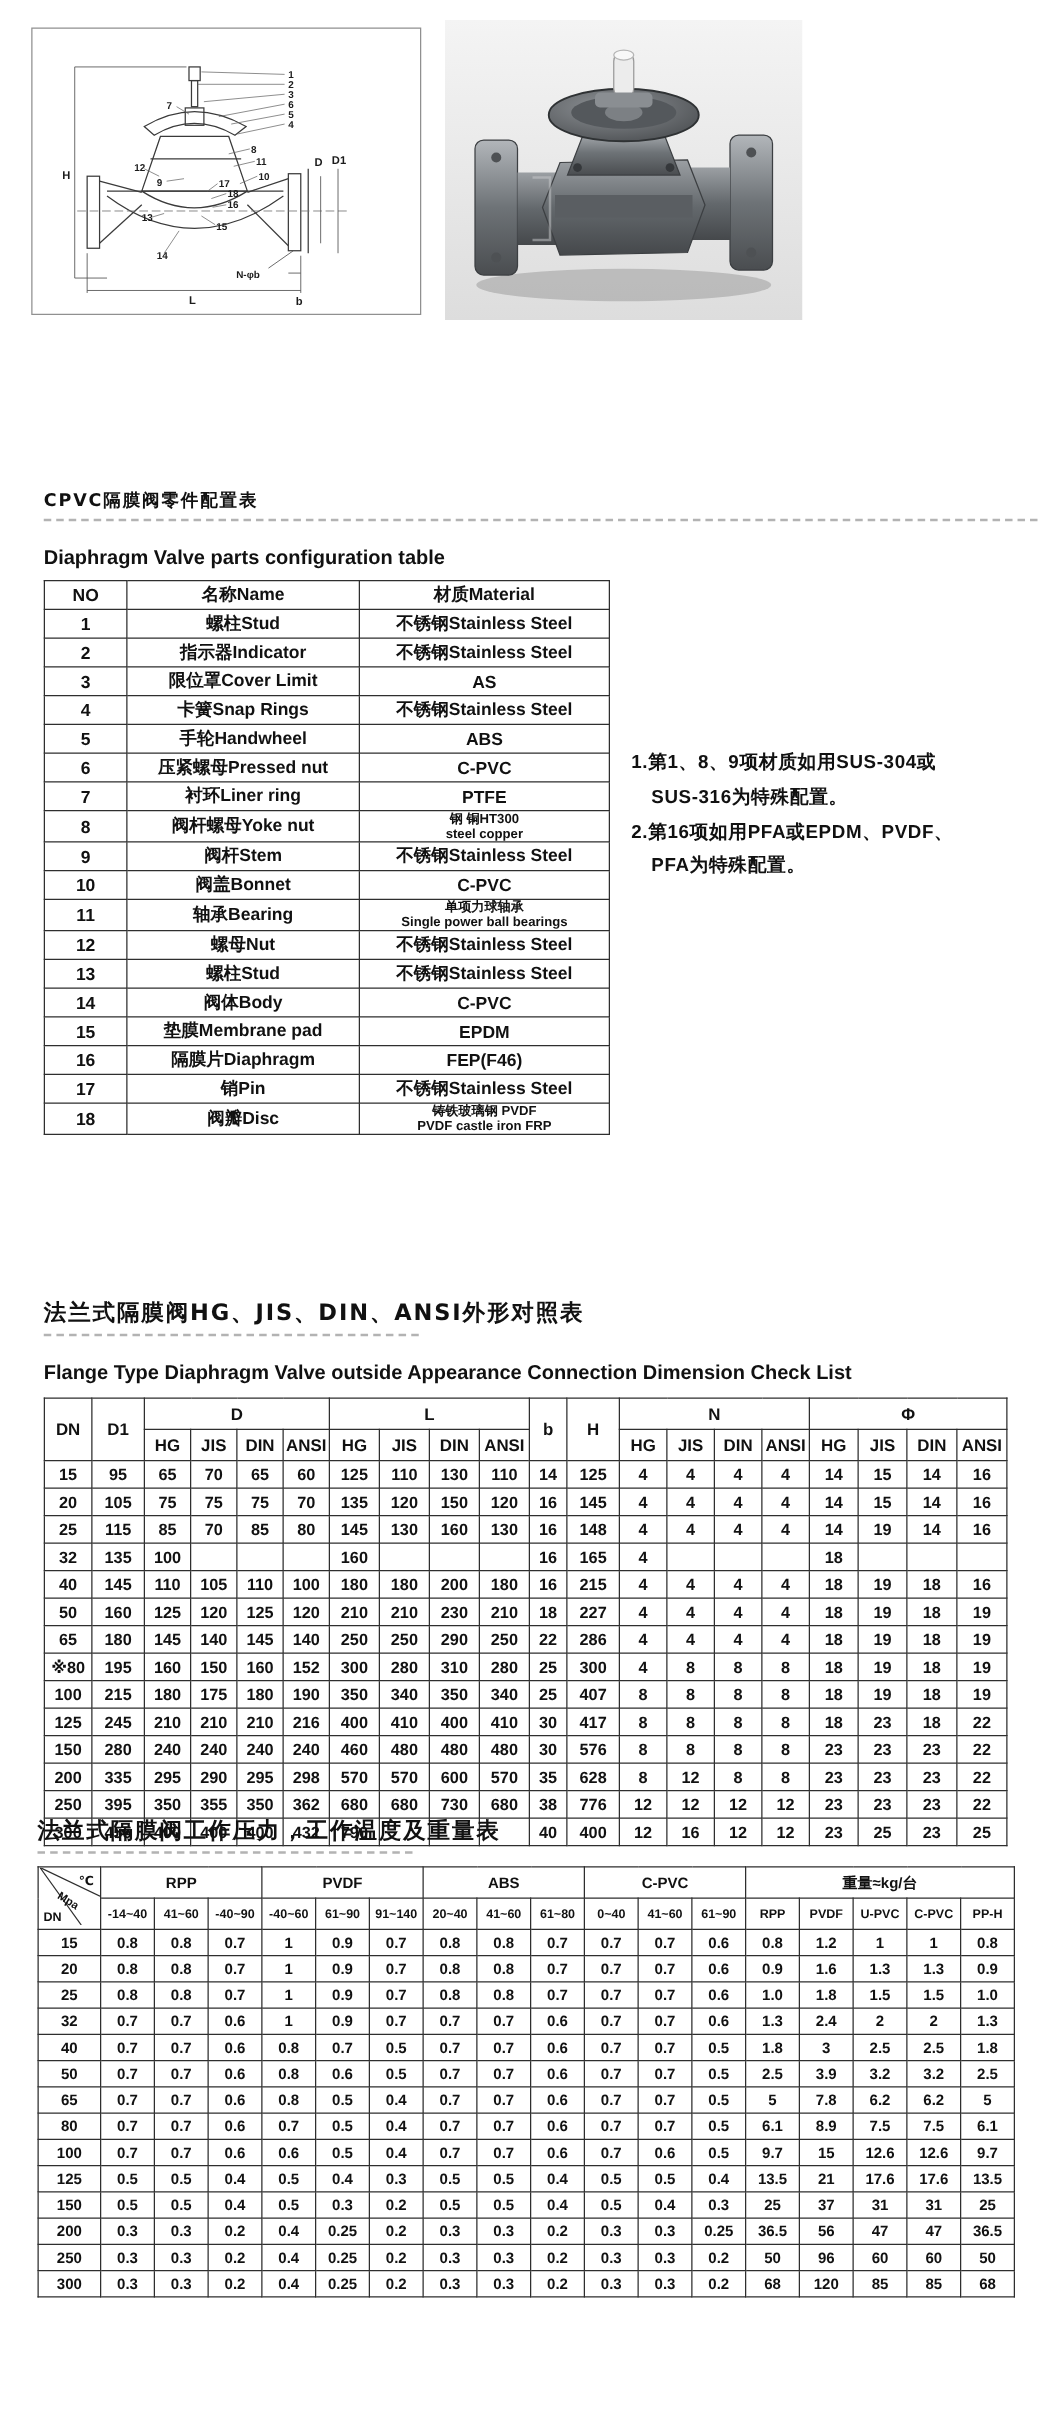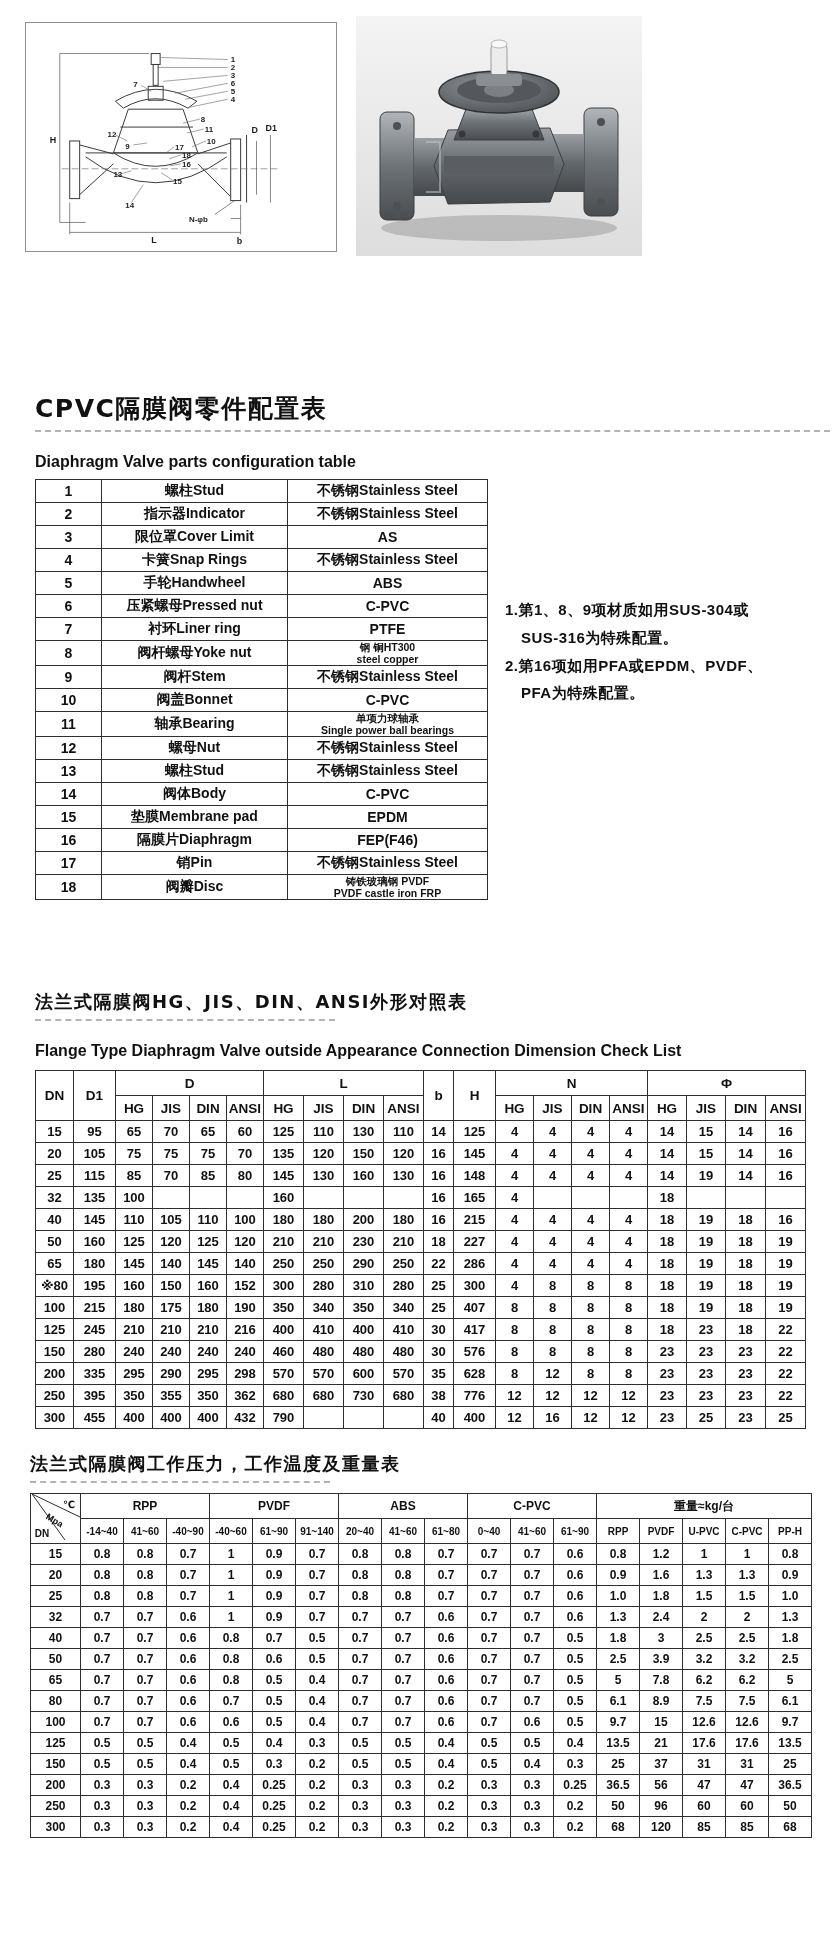--- a/index.html
+++ b/index.html
@@ -1,20 +1,20 @@
 <!DOCTYPE html>
 <html><head>
 <meta charset="utf-8">
 <style>
   *{margin:0;padding:0;box-sizing:border-box}
   html,body{background:#ffffff}
   body{width:836px;height:1947px;position:relative;font-family:"Liberation Sans","DejaVu Sans",sans-serif;color:#111}
   .abs{position:absolute}
   .frame{border:1px solid #909090;background:#fff}
-  .cn-title{font-size:25px;font-weight:bold;letter-spacing:1.5px;font-family:"DejaVu Sans","Liberation Sans",sans-serif}
+  .cn-title{font-size:14px;font-weight:bold;letter-spacing:1.5px;font-family:"DejaVu Sans","Liberation Sans",sans-serif}
   .en-title{font-size:16px;font-weight:bold;margin-top:21px}
   .dash{border:none;border-top:2px dashed #b3b3b3;margin-top:5px}
   .tbl{border-collapse:collapse;table-layout:fixed;font-weight:bold;text-align:center;background:#fff}
   .tbl th,.tbl td{border:1px solid #2e2e2e;text-align:center;vertical-align:middle;padding:0;font-weight:bold;overflow:hidden;white-space:nowrap;color:#111}
   .parts{width:452px;font-size:14px;margin-top:8px}
   .parts th,.parts td{height:23px}
   .m2{font-size:10.5px;line-height:1.15}
   .dim{width:770px;font-size:13px;margin-top:10px}
   .dim th{height:25px;font-size:13.5px}
   .dim td{height:22px}
@@ -181,20 +181,25 @@
   <div class="en-title">Diaphragm Valve parts configuration table</div>
   <div id="parts-table-holder">
       <table class="tbl parts">
         <colgroup>
           <col style="width:66px">
           <col style="width:186px">
           <col style="width:200px">
         </colgroup>
         <tbody>
           <tr>
+            <th>NO</th>
+            <th>名称Name</th>
+            <th>材质Material</th>
+          </tr>
+          <tr>
             <td>1</td>
             <td>螺柱Stud</td>
             <td>不锈钢Stainless Steel</td>
           </tr>
           <tr>
             <td>2</td>
             <td>指示器Indicator</td>
             <td>不锈钢Stainless Steel</td>
           </tr>
           <tr>
@@ -291,21 +296,21 @@
     </div>
 </div>
 
 <div class="abs notes" style="left:505px;top:596px;width:325px" id="notes-holder">
     <div class="">1.第1、8、9项材质如用SUS-304或</div>
     <div class="ind">SUS-316为特殊配置。</div>
     <div class="">2.第16项如用PFA或EPDM、PVDF、</div>
     <div class="ind">PFA为特殊配置。</div>
   </div>
 
-<div class="abs" style="left:35px;top:990px;width:795px">
+<div class="abs" style="left:35px;top:1038px;width:795px">
   <div class="cn-title" style="font-size:18px">法兰式隔膜阀HG、JIS、DIN、ANSI外形对照表</div>
   <div class="dash" style="width:300px"></div>
   <div class="en-title">Flange Type Diaphragm Valve outside  Appearance Connection Dimension Check List</div>
   <div id="dim-table-holder">
       <table class="tbl dim">
         <colgroup>
           <col style="width:38px">
           <col style="width:42px">
           <col style="width:37px">
           <col style="width:37px">

